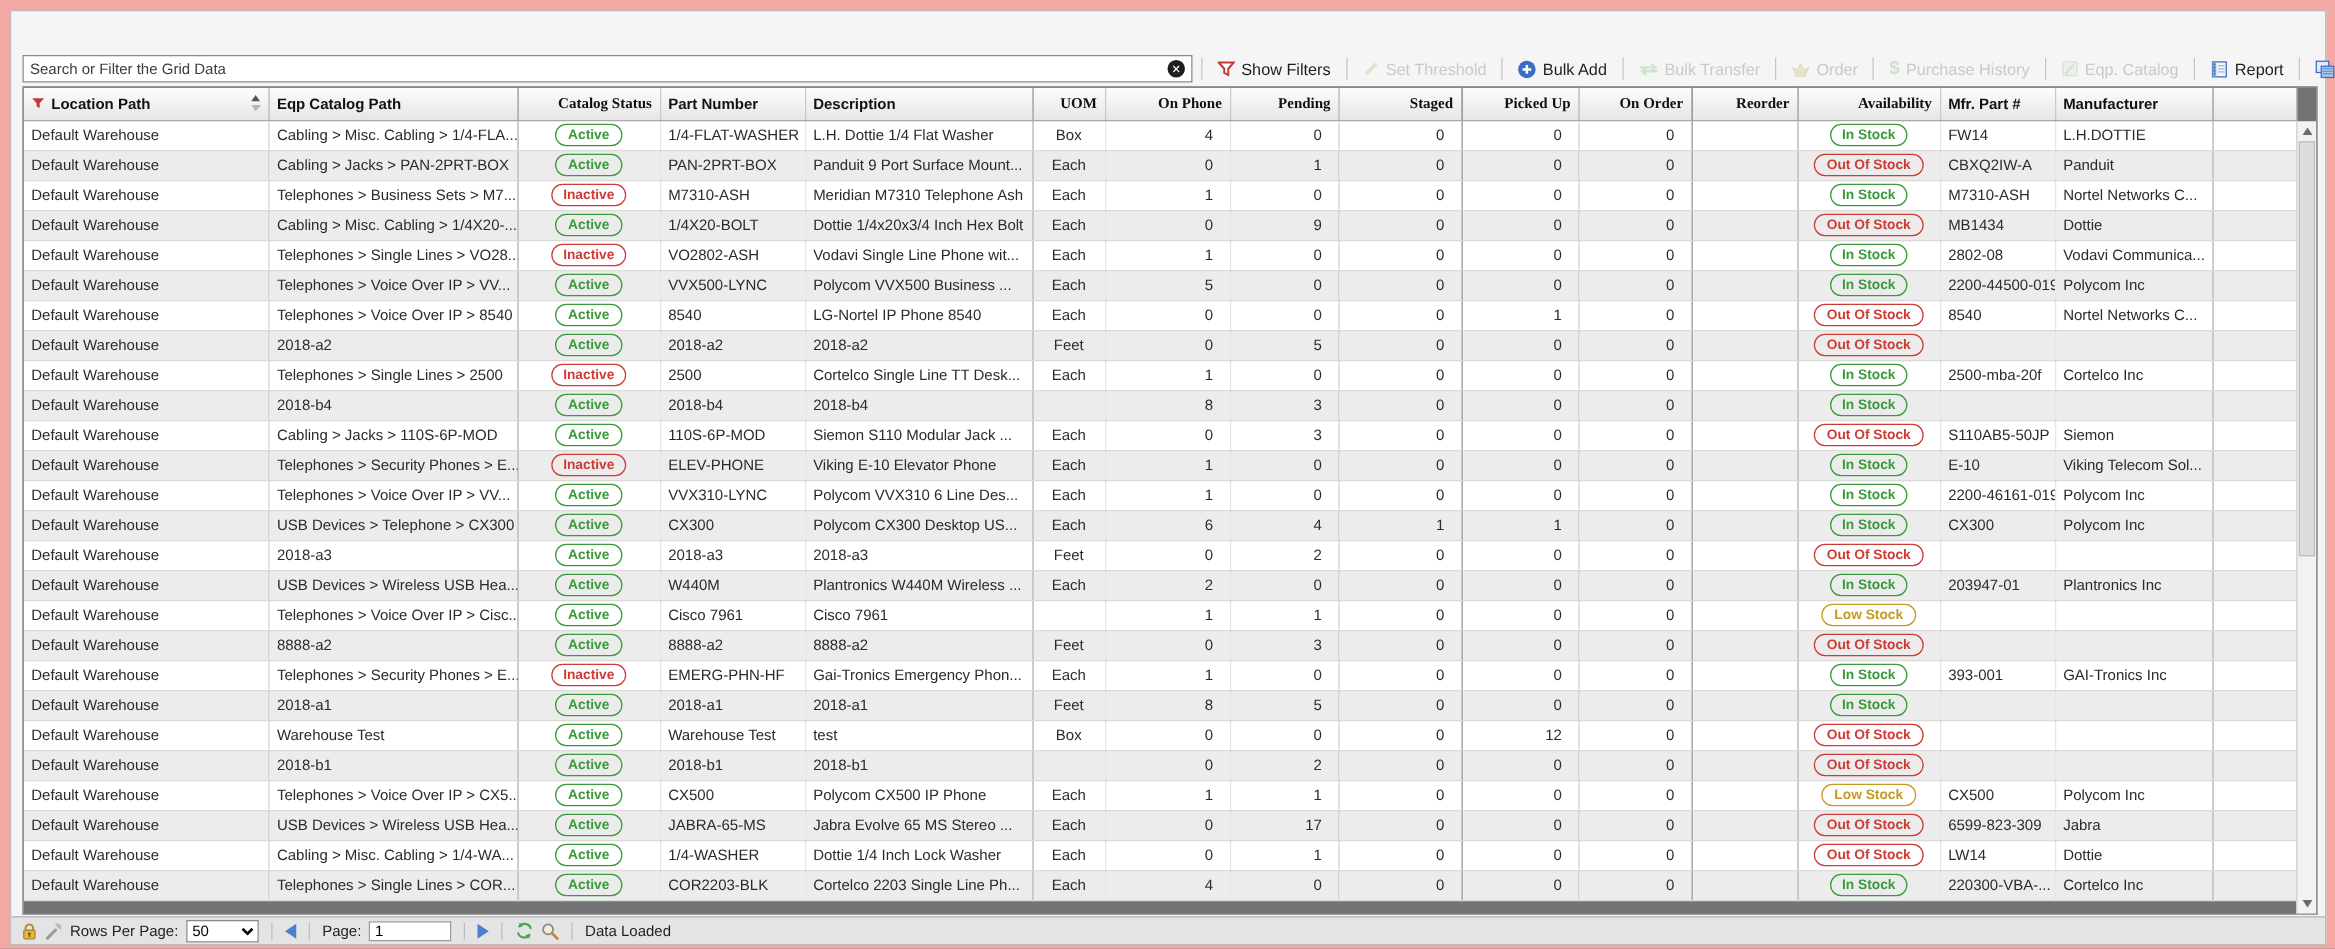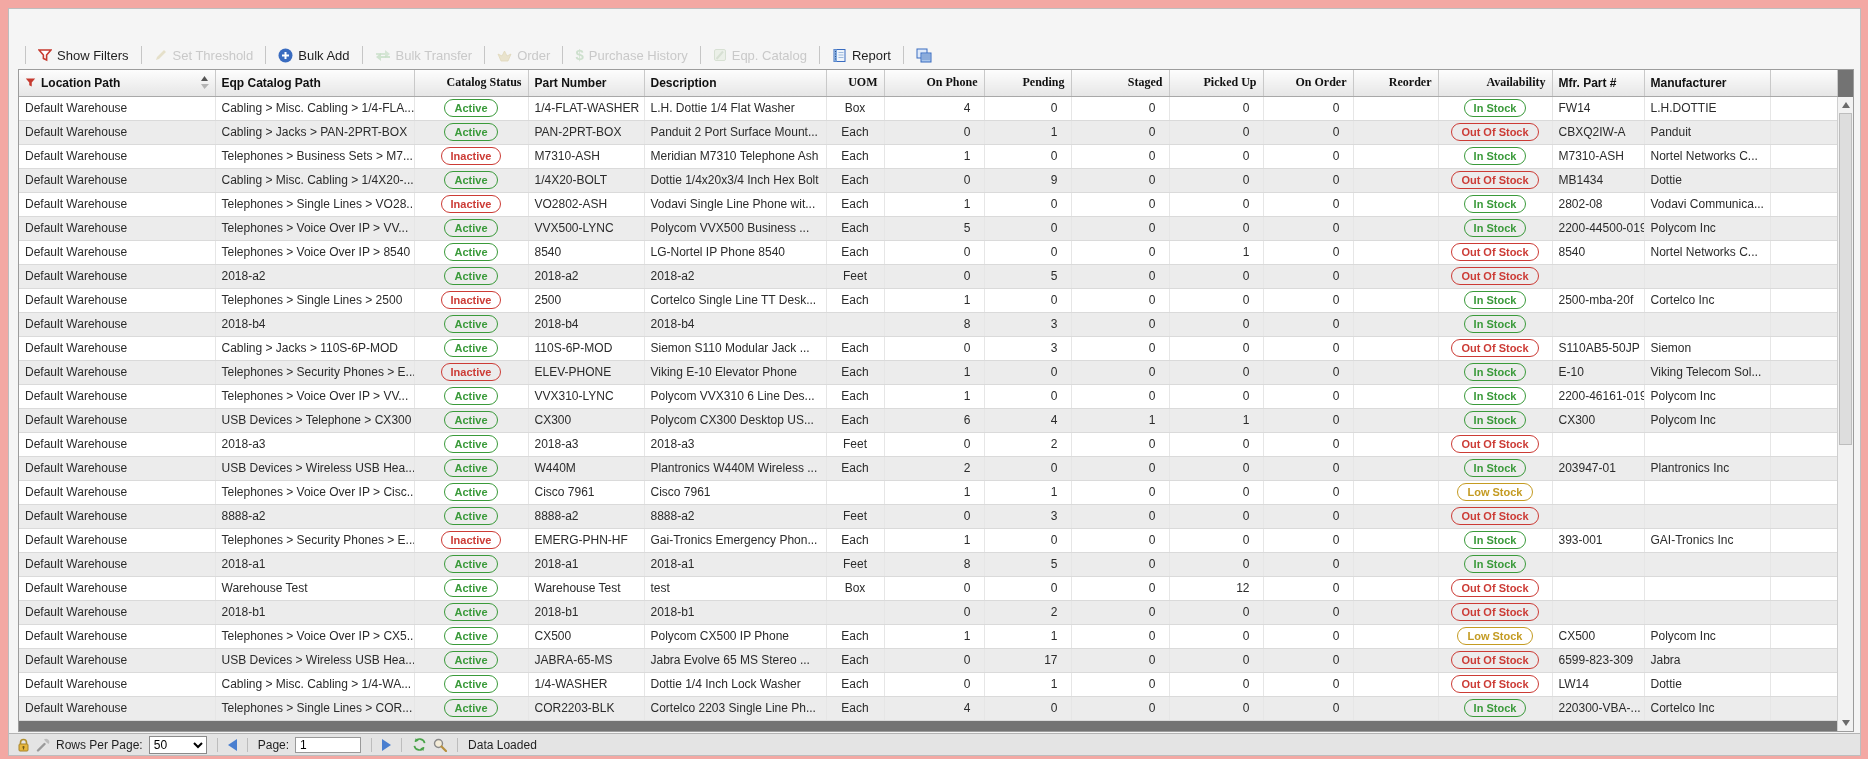--- a/index.html
+++ b/index.html
@@ -66,20 +66,24 @@
   .pg-next { width:0; height:0; border-top:6px solid transparent; border-bottom:6px solid transparent; border-left:9px solid #4a7fd0; cursor:pointer; }
   .f-ic { display:flex; align-items:center; cursor:pointer; }
 </style>
 </head>
 <body>
 
 <div class="panel">
 
 
   <div class="toolbar">
+    <div class="search-wrap">
+      <input class="search-input" type="text" placeholder="Search or Filter the Grid Data" style="">
+      <div class="clear-btn">✕</div>
+    </div>
     <div class="tb-sep"></div>
 
     <div class="tb-btn">
       <svg width="14" height="14" viewBox="0 0 14 14">
           <path d="M1 2h12L8.6 7v5L5.4 10.4V7z" fill="#fff" stroke="#c63a2f" stroke-width="1.6"></path>
         </svg>
       <span>Show Filters</span>
     </div>
     <div class="tb-sep"></div>
 
@@ -222,21 +226,21 @@
             <td class="c"><span class="badge b-green">In Stock</span></td>
             <td>FW14</td>
             <td>L.H.DOTTIE</td>
             <td></td>
           </tr>
           <tr>
             <td>Default Warehouse</td>
             <td>Cabling &gt; Jacks &gt; PAN-2PRT-BOX</td>
             <td class="c"><span class="badge b-green">Active</span></td>
             <td>PAN-2PRT-BOX</td>
-            <td>Panduit 2 Port Surface Mount...</td>
+            <td>Panduit 9 Port Surface Mount...</td>
             <td class="c">Each</td>
             <td class="r">0</td>
             <td class="r">1</td>
             <td class="r">0</td>
             <td class="r">0</td>
             <td class="r">0</td>
             <td class="r"></td>
             <td class="c"><span class="badge b-red">Out Of Stock</span></td>
             <td>CBXQ2IW-A</td>
             <td>Panduit</td>

